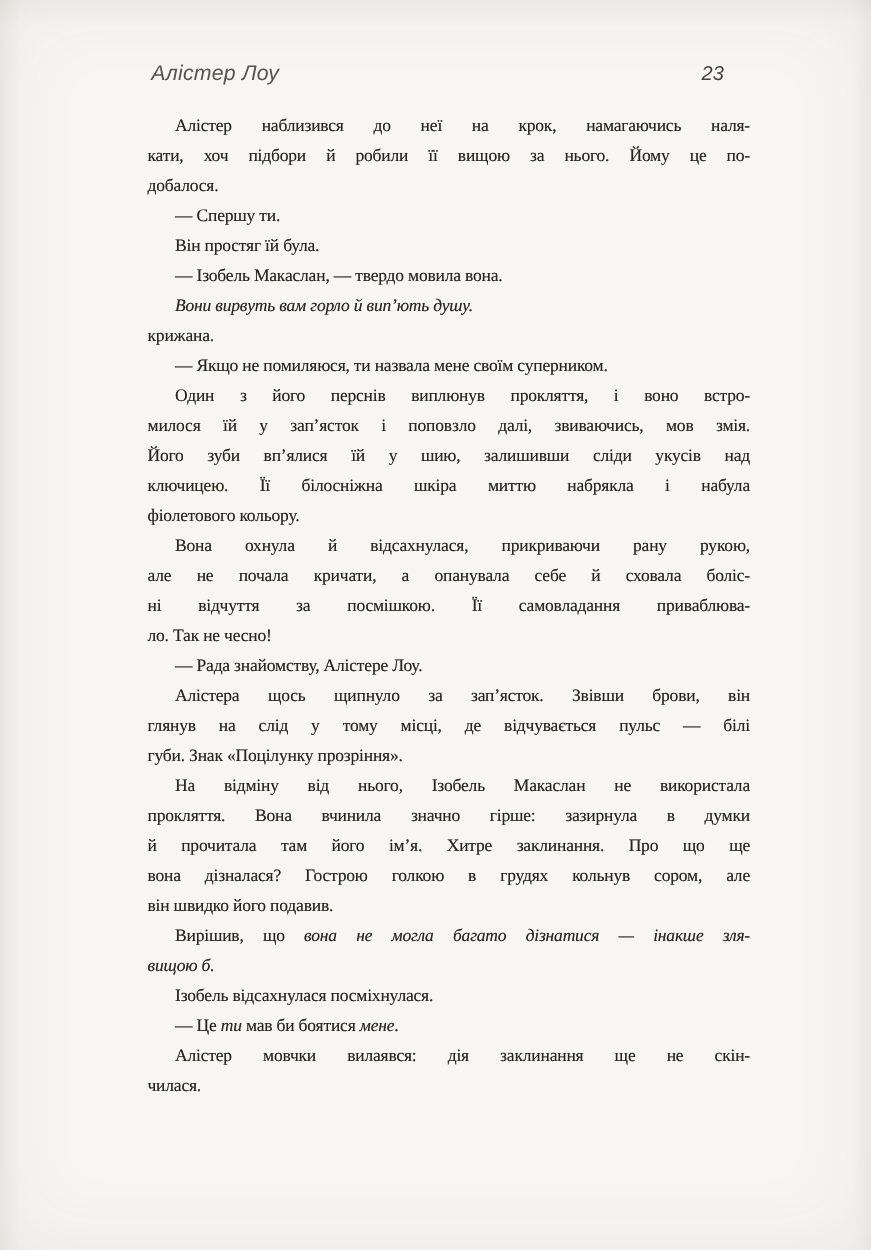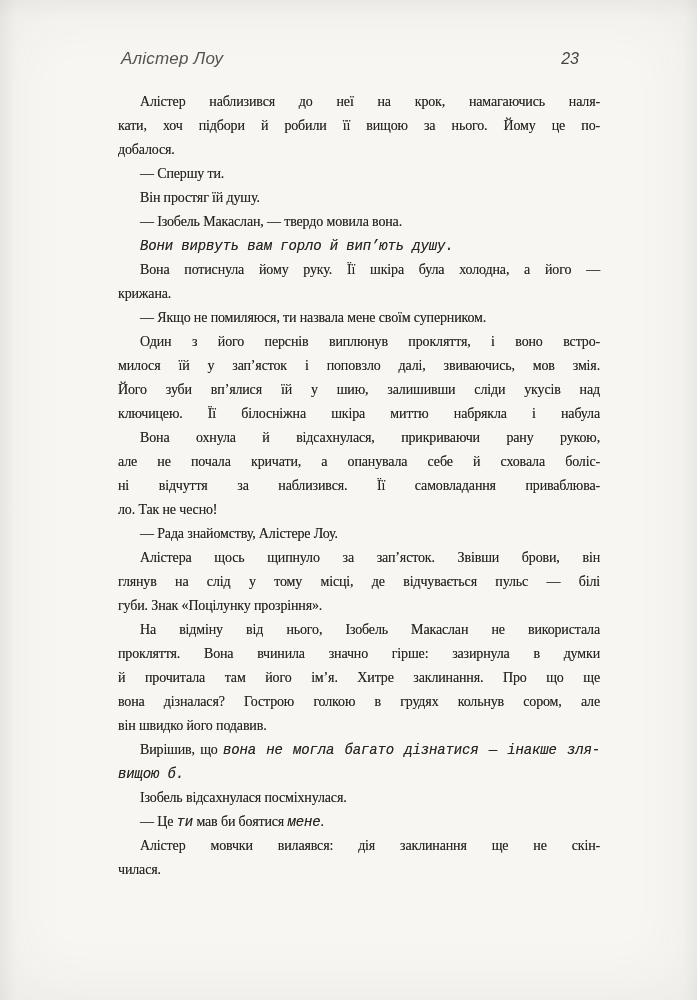--- a/index.html
+++ b/index.html
@@ -70,49 +70,48 @@
     text-align-last: justify;
   }
   .line.end {
     text-align-last: left;
   }
   .line.indent {
     text-indent: 22px;
   }
   .it {
     font-style: italic;
-    font-family: Liberation Mono, monospace;
   }
 </style>
 </head>
 <body>
 
 <div class="page">
   <div class="running-head">
     <span class="running-title">Алістер Лоу</span>
     <span class="page-number">23</span>
   </div>
   <div class="body-text">
       <div class="line indent"><span>Алістер наблизився до неї на крок, намагаючись наля-</span></div>
       <div class="line"><span>кати, хоч підбори й робили її вищою за нього. Йому це по-</span></div>
       <div class="line end"><span>добалося.</span></div>
       <div class="line indent end"><span>— Спершу ти.</span></div>
-      <div class="line indent end"><span>Він простяг їй душу.</span></div>
+      <div class="line indent end"><span>Він простяг їй була.</span></div>
       <div class="line indent end"><span>— Ізобель Макаслан, — твердо мовила вона.</span></div>
       <div class="line indent end"><span class="it">Вони вирвуть вам горло й вип’ють душу.</span></div>
-      <div class="line indent"><span>Вона потиснула йому руку. Її шкіра була холодна, а його —</span></div>
       <div class="line end"><span>крижана.</span></div>
       <div class="line indent end"><span>— Якщо не помиляюся, ти назвала мене своїм суперником.</span></div>
       <div class="line indent"><span>Один з його перснів виплюнув прокляття, і воно встро-</span></div>
       <div class="line"><span>милося їй у зап’ясток і поповзло далі, звиваючись, мов змія.</span></div>
       <div class="line"><span>Його зуби вп’ялися їй у шию, залишивши сліди укусів над</span></div>
       <div class="line"><span>ключицею. Її білосніжна шкіра миттю набрякла і набула</span></div>
+      <div class="line end"><span>фіолетового кольору.</span></div>
       <div class="line indent"><span>Вона охнула й відсахнулася, прикриваючи рану рукою,</span></div>
       <div class="line"><span>але не почала кричати, а опанувала себе й сховала боліс-</span></div>
-      <div class="line"><span>ні відчуття за наблизився. Її самовладання приваблюва-</span></div>
+      <div class="line"><span>ні відчуття за посмішкою. Її самовладання приваблюва-</span></div>
       <div class="line end"><span>ло. Так не чесно!</span></div>
       <div class="line indent end"><span>— Рада знайомству, Алістере Лоу.</span></div>
       <div class="line indent"><span>Алістера щось щипнуло за зап’ясток. Звівши брови, він</span></div>
       <div class="line"><span>глянув на слід у тому місці, де відчувається пульс — білі</span></div>
       <div class="line end"><span>губи. Знак «Поцілунку прозріння».</span></div>
       <div class="line indent"><span>На відміну від нього, Ізобель Макаслан не використала</span></div>
       <div class="line"><span>прокляття. Вона вчинила значно гірше: зазирнула в думки</span></div>
       <div class="line"><span>й прочитала там його ім’я. Хитре заклинання. Про що ще</span></div>
       <div class="line"><span>вона дізналася? Гострою голкою в грудях кольнув сором, але</span></div>
       <div class="line end"><span>він швидко його подавив.</span></div>

